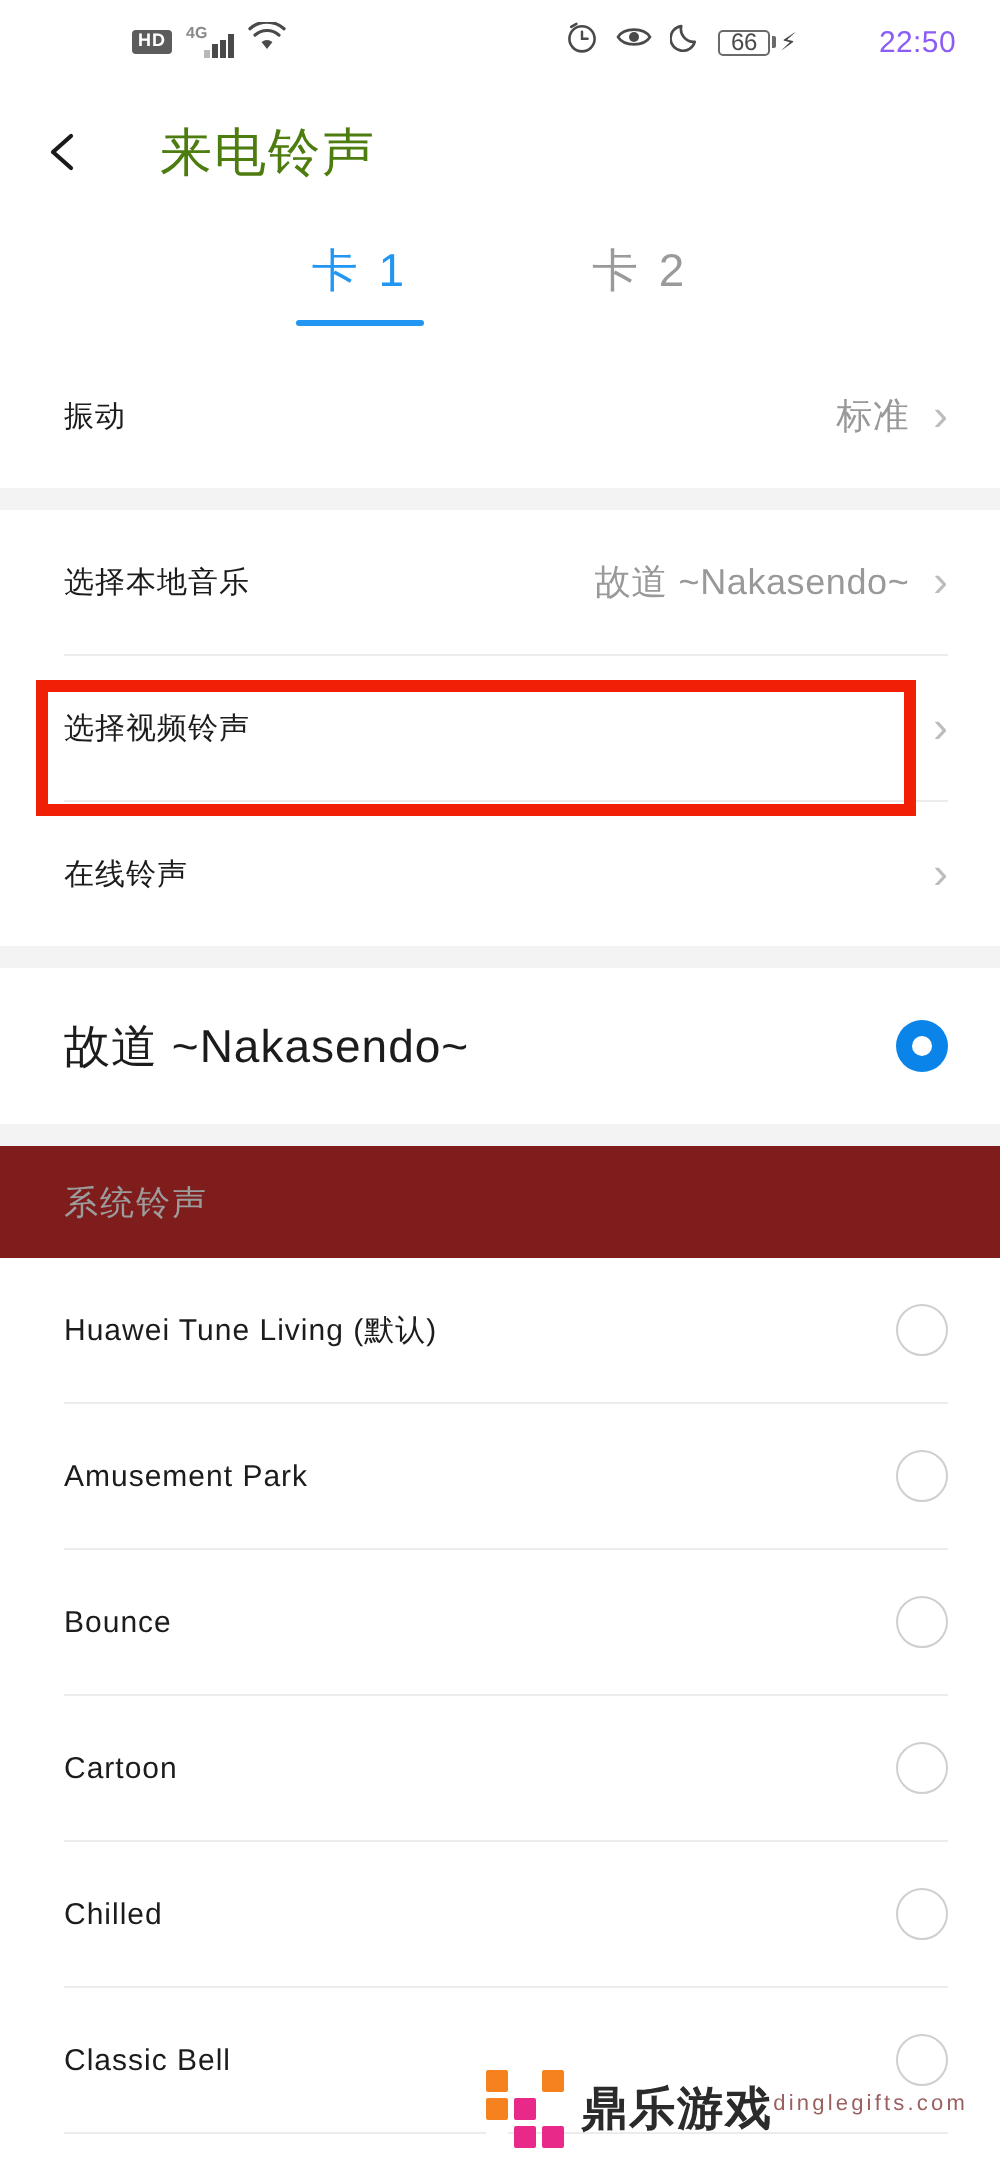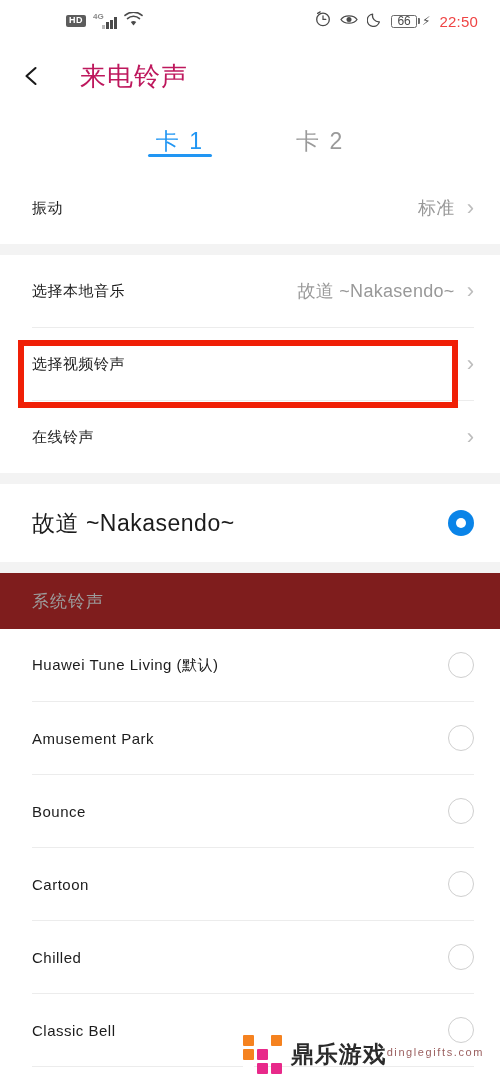--- a/index.html
+++ b/index.html
@@ -37,30 +37,30 @@
   .ico{ display:inline-block; color:#4a4a4a; }
   .batt{
     display:flex; align-items:center;
   }
   .batt-body{
     border:1.3px solid #6a6a6a; border-radius:2.5px; width:26px; height:13px;
     display:flex; align-items:center; justify-content:center;
     font-size:12px; color:#4a4a4a; letter-spacing:-.2px;
   }
   .batt-cap{ width:2px; height:6px; background:#6a6a6a; border-radius:0 1px 1px 0; margin-left:1px;}
-  .sb-time{ font-size:15px; color:#ef4444; letter-spacing:.2px; }
+  .sb-time{ font-size:15px; color:#8b5cf6; letter-spacing:.2px;margin-left:32px; }
 
   
   .header{ display:flex; align-items:center; height:68px; padding:0 0 0 24px; gap:26px; }
   .back-arrow{ width:30px; height:30px; display:flex; align-items:center; justify-content:center; }
-  .page-title{ font-size:26px; color:#be185d; letter-spacing:1px; }
+  .page-title{ font-size:26px; color:#4d7c0f; letter-spacing:1px; }
 
   
   .tabs{ display:flex; justify-content:center; gap:72px; height:62px; align-items:center; }
-  .tab{ position:relative; font-size:23px; color:#9a9a9a; padding:0 10px 0; letter-spacing:2px; }
+  .tab{ position:relative; font-size:23px; color:#9a9a9a; padding:0 10px 12px; letter-spacing:2px; }
   .tab.active{ color:#2196f3; }
   .tab.active::after{
     content:""; position:absolute; left:2px; right:2px; bottom:0;
     height:3px; background:#2196f3; border-radius:2px;
   }
 
   
   .gap{ height:11px; background:#f3f3f3; }
   .group{ background:#fff; }
   .row{

